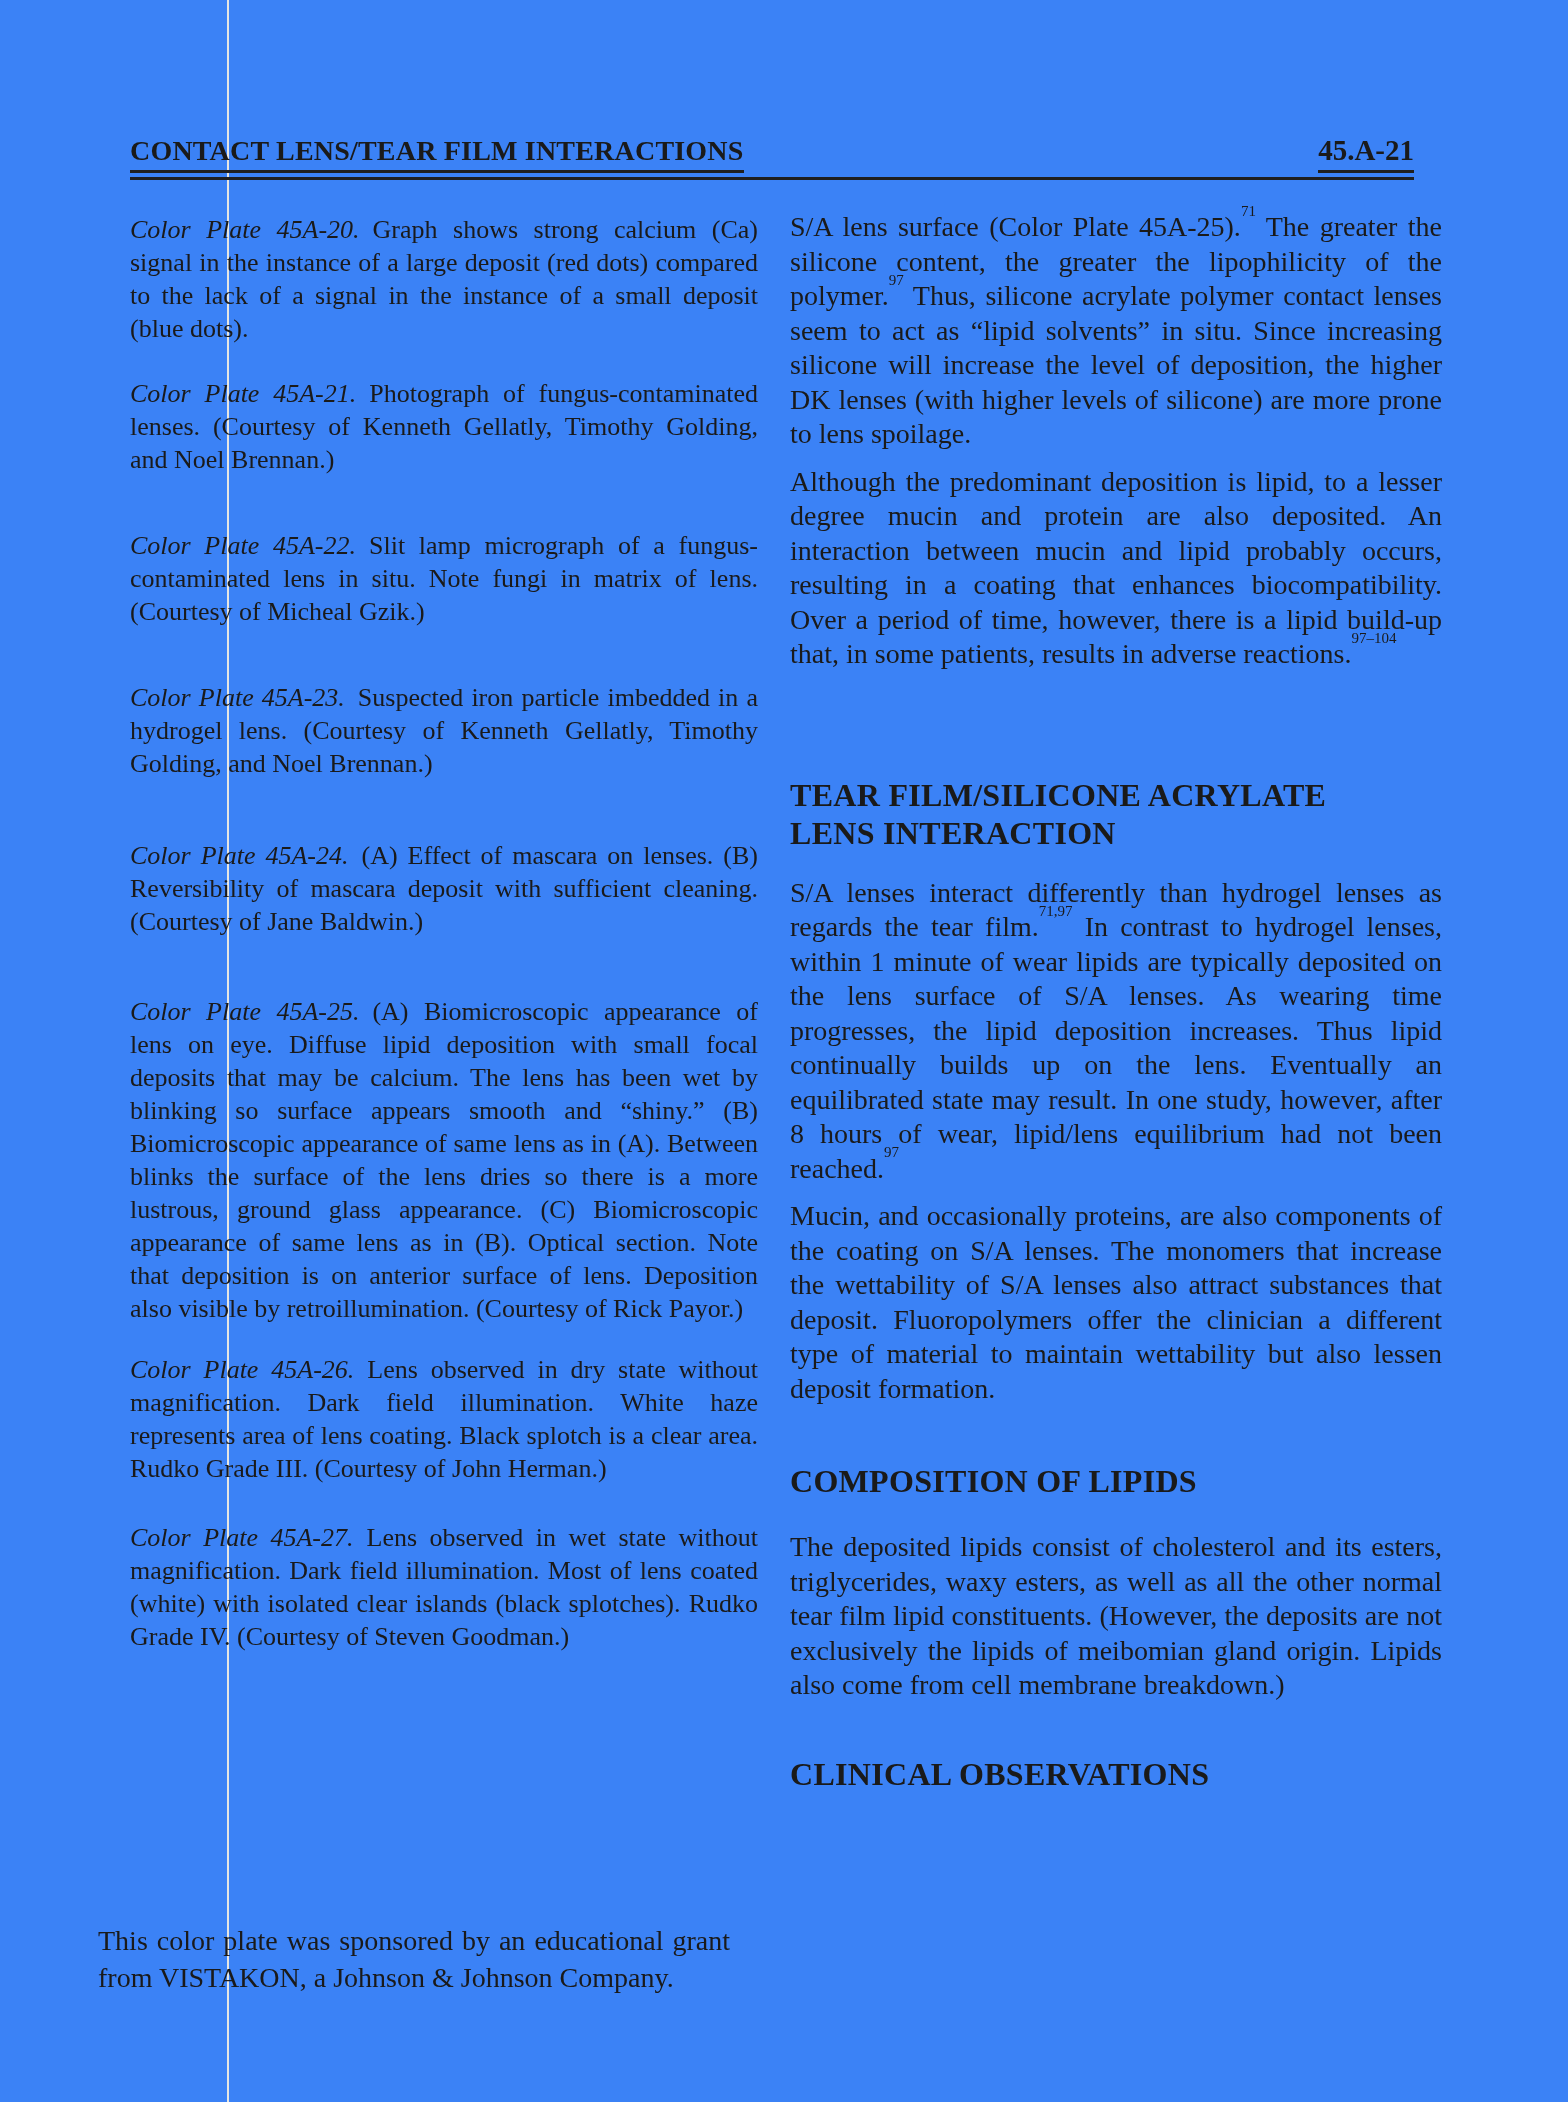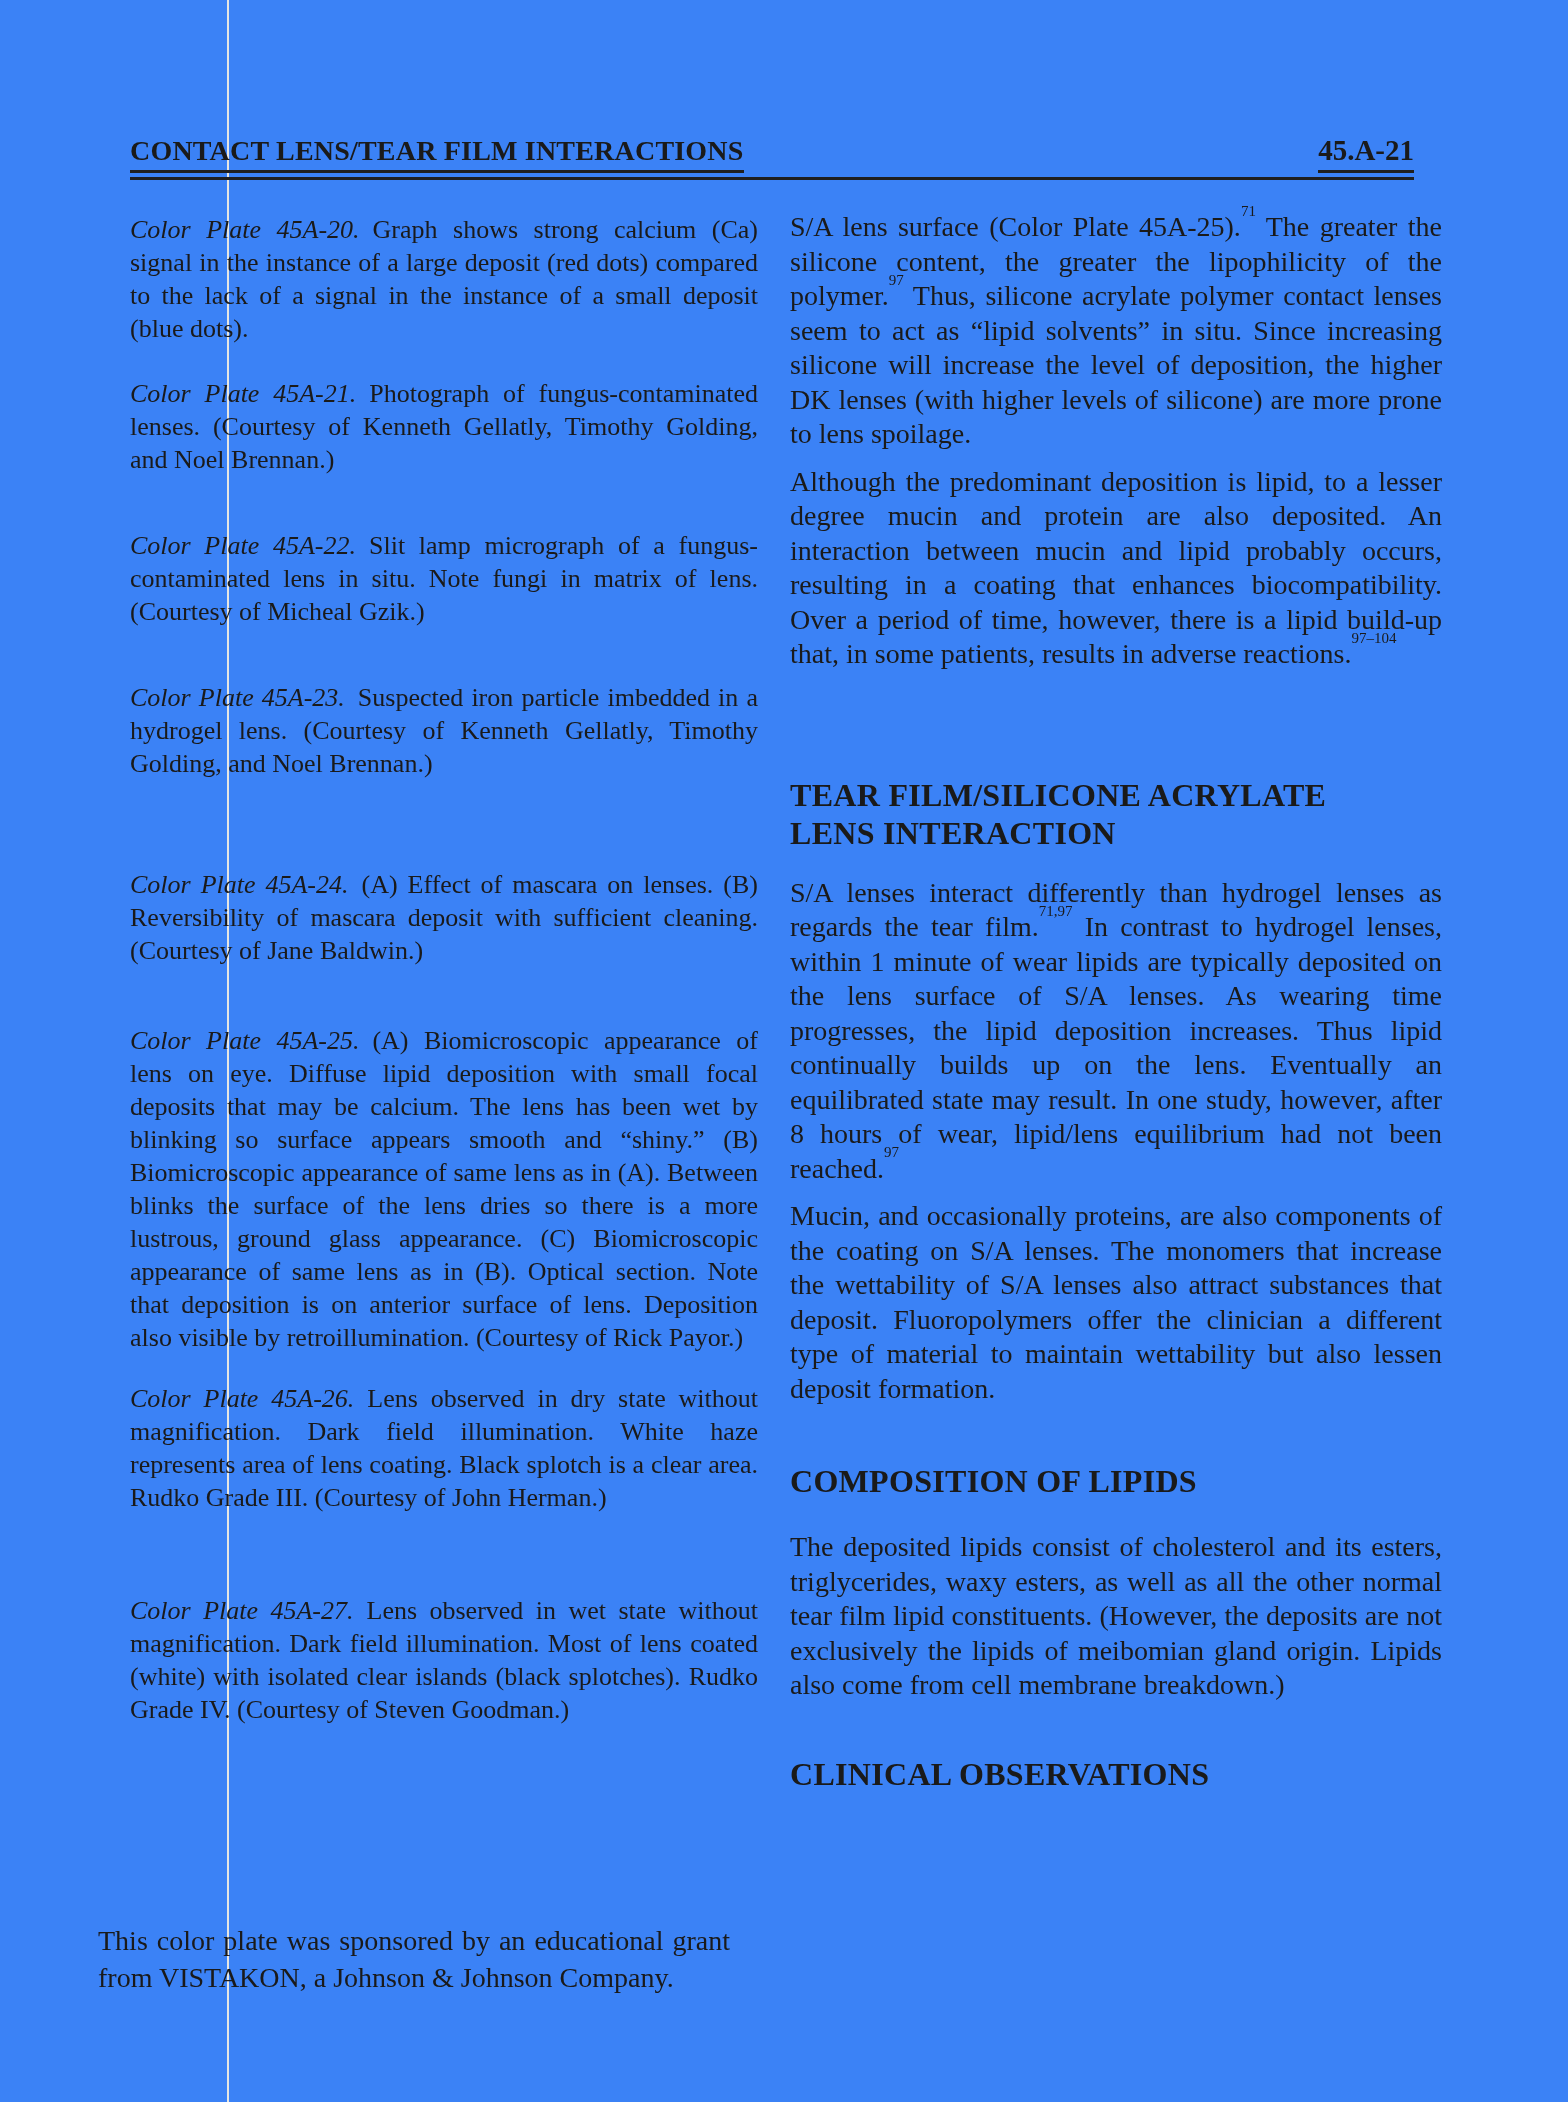--- a/index.html
+++ b/index.html
@@ -53,24 +53,24 @@
   .caption {
     font-size: 26px;
     line-height: 33px;
     text-align: justify;
     margin: 0;
   }
   .caption .cap-label { font-style: italic; margin-right: 13px; }
   .cap-20 { margin-bottom: 32px; }
   .cap-21 { margin-bottom: 53px; }
   .cap-22 { margin-bottom: 53px; }
-  .cap-23 { margin-bottom: 88px; }
+  .cap-23 { margin-bottom: 59px; }
   .cap-24 { margin-bottom: 57px; }
   .cap-25 { margin-bottom: 28px; }
-  .cap-26 { margin-bottom: 80px; }
+  .cap-26 { margin-bottom: 36px; }
   .cap-27 { margin-bottom: 0; }
   .sponsor {
     position: absolute;
     left: 98px;
     top: 1922px;
     width: 632px;
     font-size: 28px;
     line-height: 37px;
     text-align: justify;
     margin: 0;

